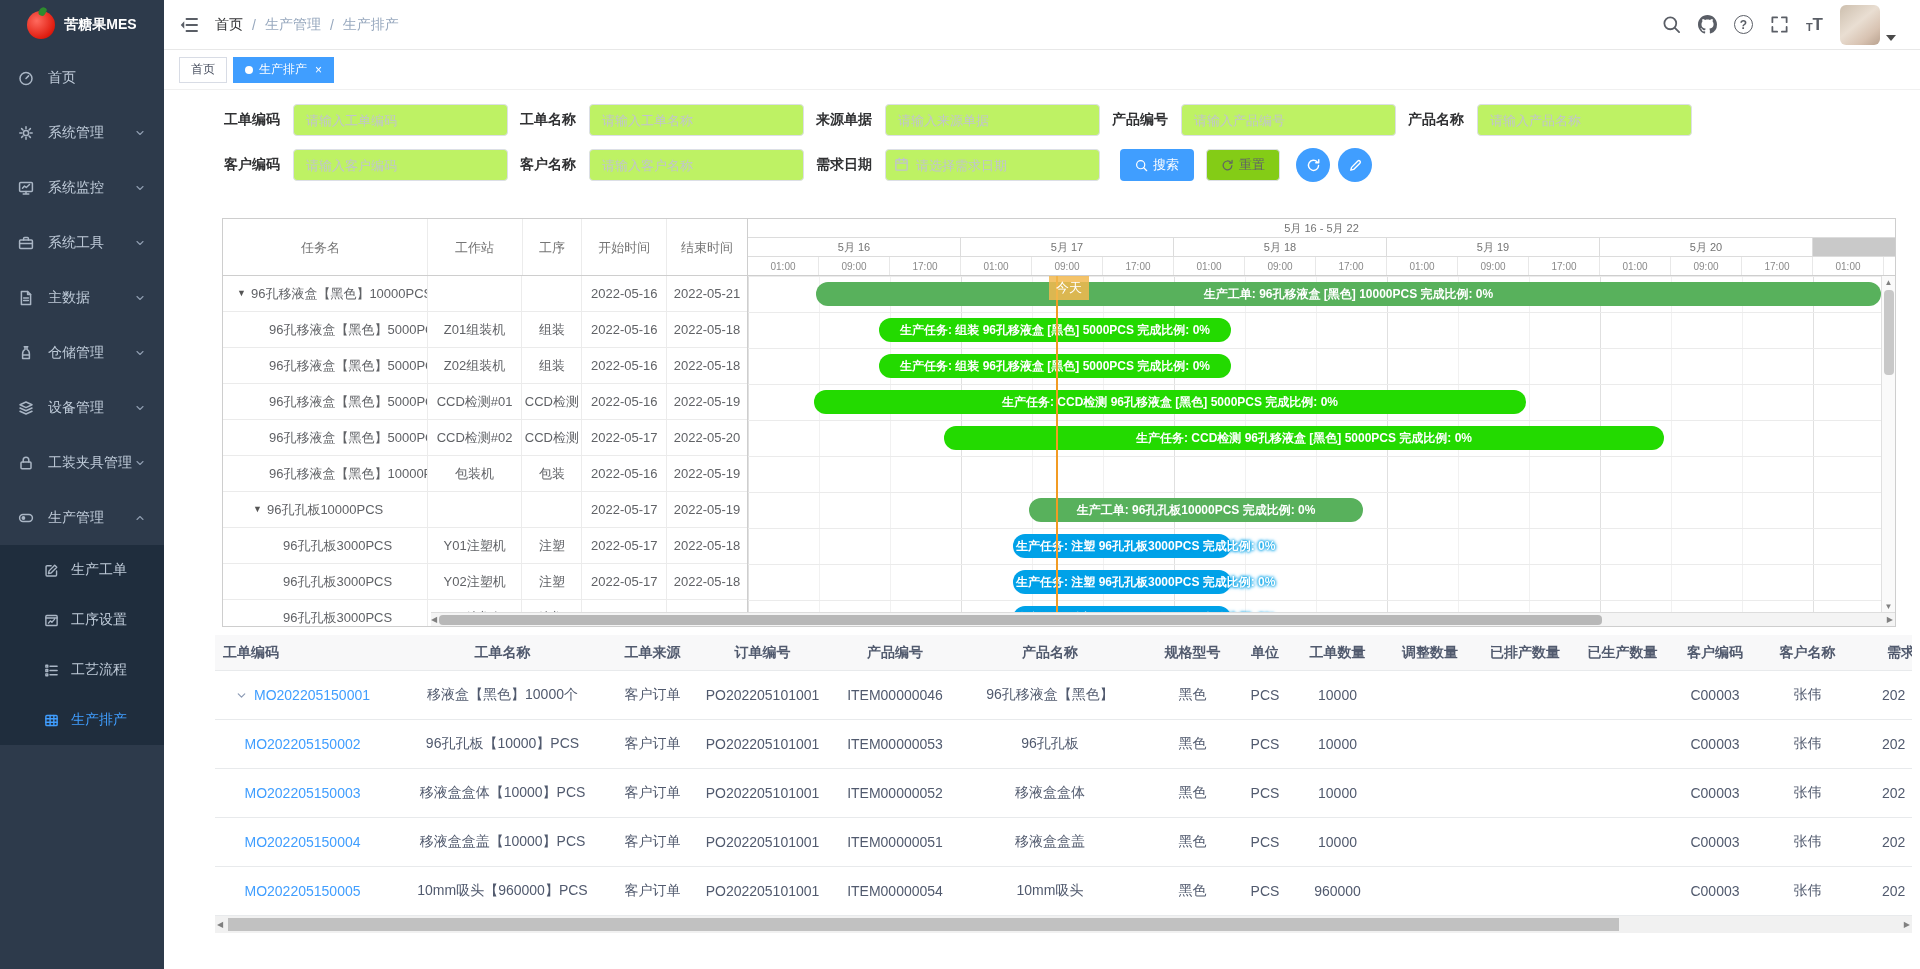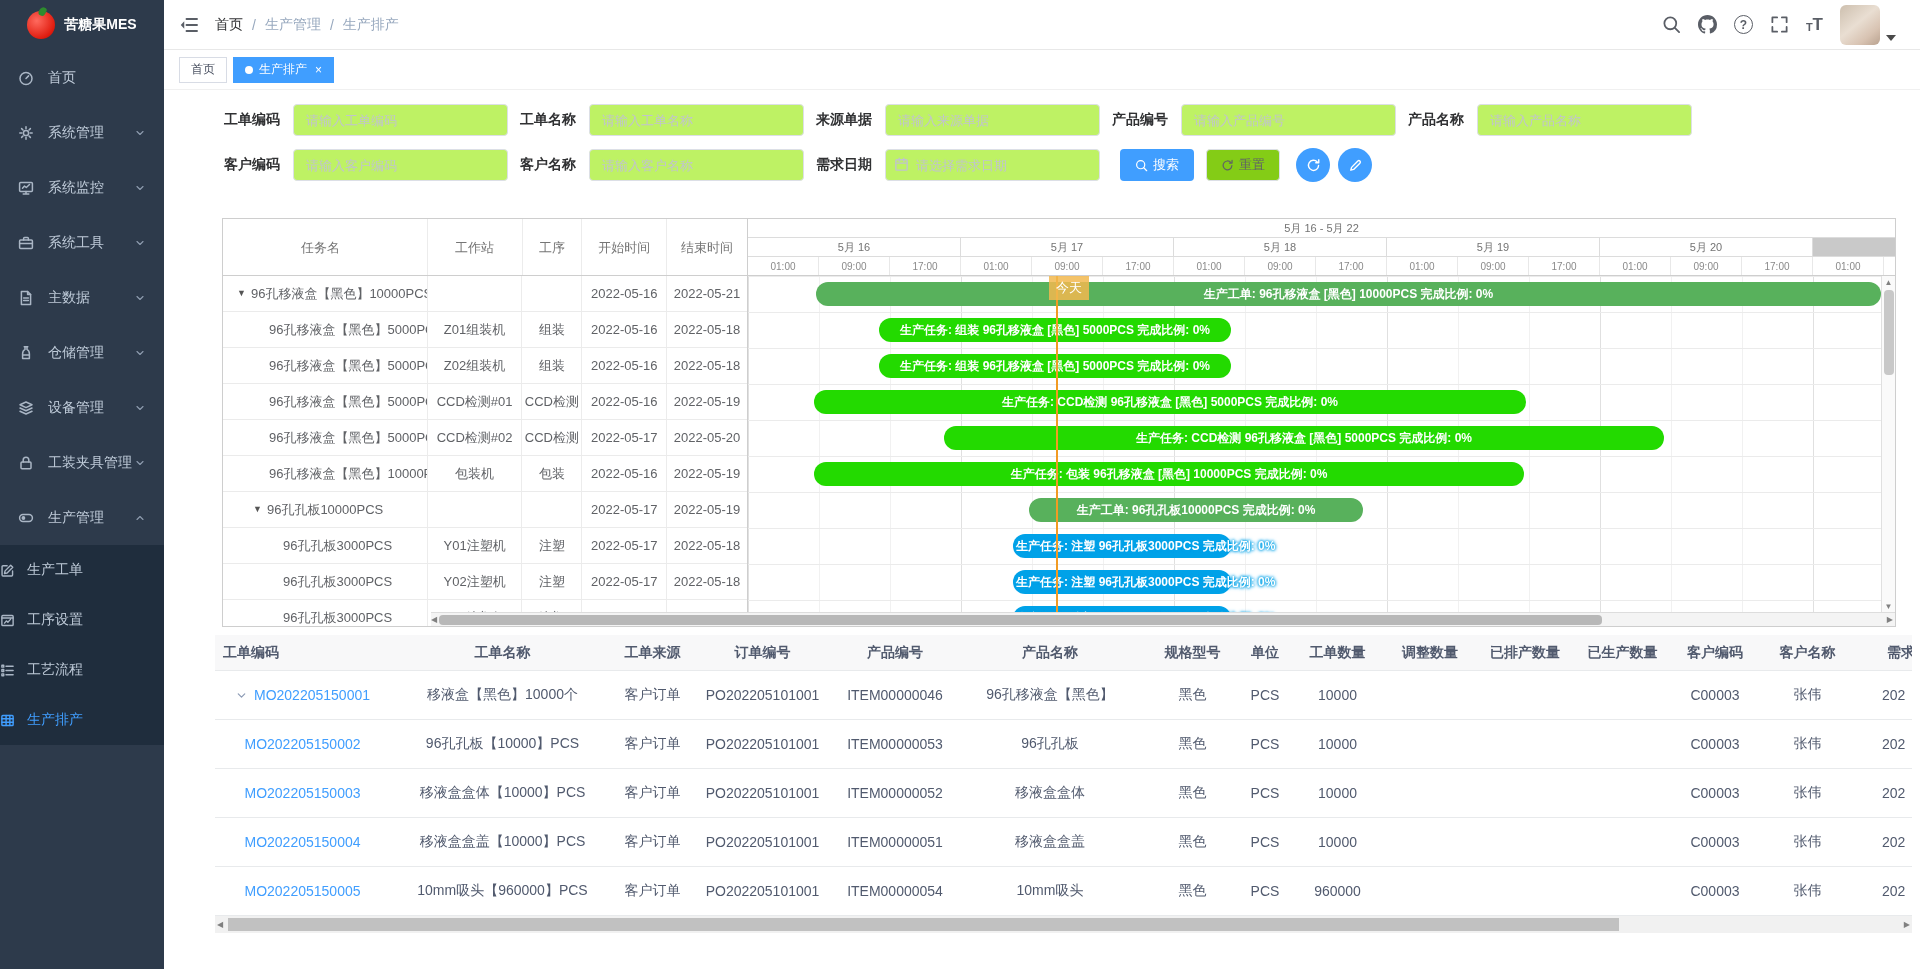--- a/index.html
+++ b/index.html
@@ -11,21 +11,21 @@
 .sidebar{width:164px;background:#2d3a4b;color:#bfcbd9;flex-shrink:0;display:flex;flex-direction:column;}
 .logo{height:50px;display:flex;align-items:center;justify-content:center;gap:9px;color:#fff;font-weight:bold;font-size:14px;cursor:pointer;}
 .logo-ic{width:28px;height:28px;border-radius:50%;background:radial-gradient(circle at 35% 35%,#ff6a5e,#e01c0f 70%,#9c0d05);position:relative;}
 .logo-ic::after{content:"";position:absolute;top:-4px;left:12px;width:7px;height:9px;background:#2e8b2e;border-radius:60% 40% 50% 50%;transform:rotate(28deg);}
 .menu{flex:1;}
 .menu-item{height:55px;display:flex;align-items:center;padding:0 18px;font-size:14px;cursor:pointer;}
 .menu-item .mi{width:16px;height:16px;margin-right:14px;color:#aab6c5;flex-shrink:0;}
 .menu-item .chev{margin-left:auto;width:12px;height:12px;color:#8f9db0;}
 .chev.up{transform:rotate(180deg);}
 .submenu{background:#1f2d3d;}
-.sub-item{height:50px;display:flex;align-items:center;font-size:14px;cursor:pointer;}
+.sub-item{height:50px;display:flex;align-items:center;padding-left:44px;font-size:14px;cursor:pointer;}
 .sub-item .mi{width:15px;height:15px;margin-right:12px;color:#aab6c5;}
 .sub-item.active{color:#409EFF;}
 .sub-item.active .mi{color:#409EFF;}
 
 
 .main{flex:1;display:flex;flex-direction:column;min-width:0;background:#fff;}
 .navbar{height:50px;display:flex;align-items:center;padding:0 24px 0 15px;border-bottom:1px solid #e8e8e8;}
 .hamb{width:20px;height:20px;color:#5a5e66;cursor:pointer;}
 .breadcrumb{margin-left:16px;font-size:14px;display:flex;gap:9px;align-items:center;}
 .bc-home{color:#303133;cursor:pointer;}
@@ -631,21 +631,20 @@
             <div class="gh">09:00</div>
         </div>
         <div class="g-body">
           <div class="today-line"></div>
           <div class="today-badge">今天</div>
           <div class="bar project" style="top:6px;left:68px;width:1065px">生产工单: 96孔移液盒 [黑色] 10000PCS 完成比例: 0%</div>
           <div class="bar task" style="top:42px;left:131px;width:352px">生产任务: 组装 96孔移液盒 [黑色] 5000PCS 完成比例: 0%</div>
           <div class="bar task" style="top:78px;left:131px;width:352px">生产任务: 组装 96孔移液盒 [黑色] 5000PCS 完成比例: 0%</div>
           <div class="bar task" style="top:114px;left:66px;width:712px">生产任务: CCD检测 96孔移液盒 [黑色] 5000PCS 完成比例: 0%</div>
           <div class="bar task" style="top:150px;left:196px;width:720px">生产任务: CCD检测 96孔移液盒 [黑色] 5000PCS 完成比例: 0%</div>
-          <div class="bar task" style="top:186px;left:66px;width:710px">生产任务: 包装 96孔移液盒 [黑色] 10000PCS 完成比例: 0%</div>
           <div class="bar project" style="top:222px;left:281px;width:334px">生产工单: 96孔孔板10000PCS 完成比例: 0%</div>
           <div class="bar blue" style="top:258px;left:265px;width:218px">生产任务: 注塑 96孔孔板3000PCS 完成比例: 0%</div>
           <div class="bar blue" style="top:294px;left:265px;width:218px">生产任务: 注塑 96孔孔板3000PCS 完成比例: 0%</div>
           <div class="bar blue" style="top:330px;left:265px;width:218px">生产任务: 注塑 96孔孔板3000PCS 完成比例: 0%</div>
         </div>
       </div>
       <div class="g-vscroll">
         <span class="sarr">▲</span>
         <span class="vthumb"></span>
         <span class="sarr dn">▼</span>

